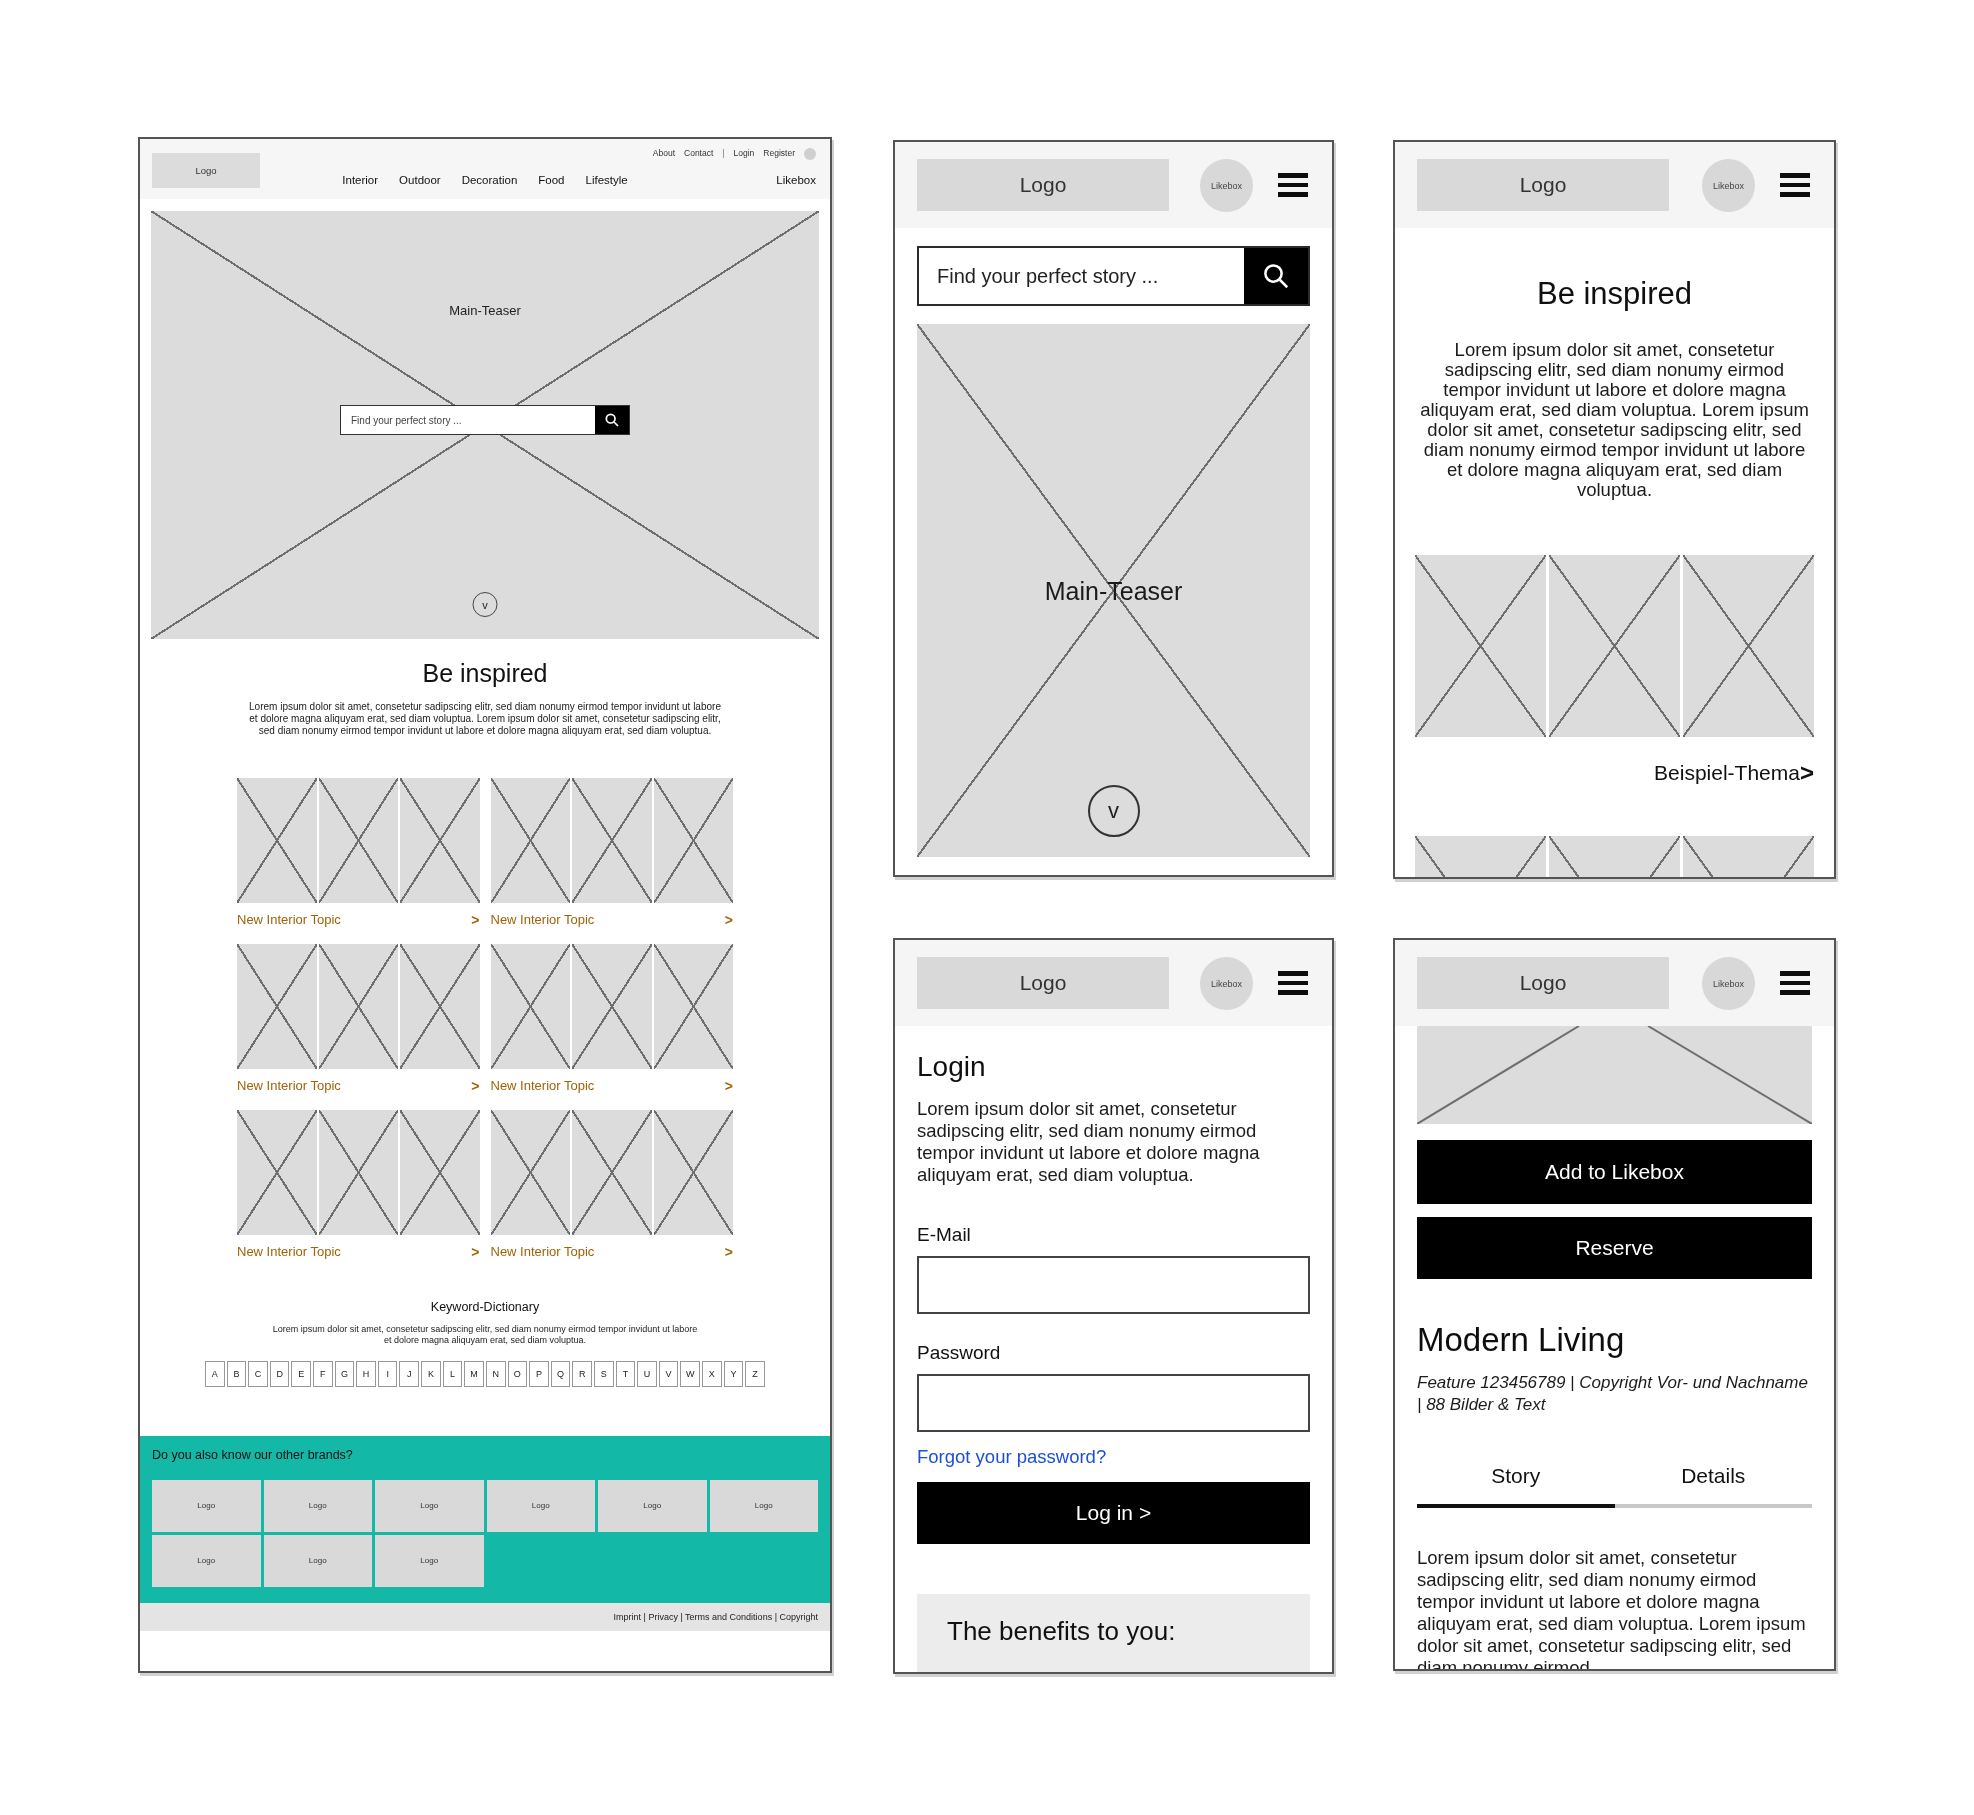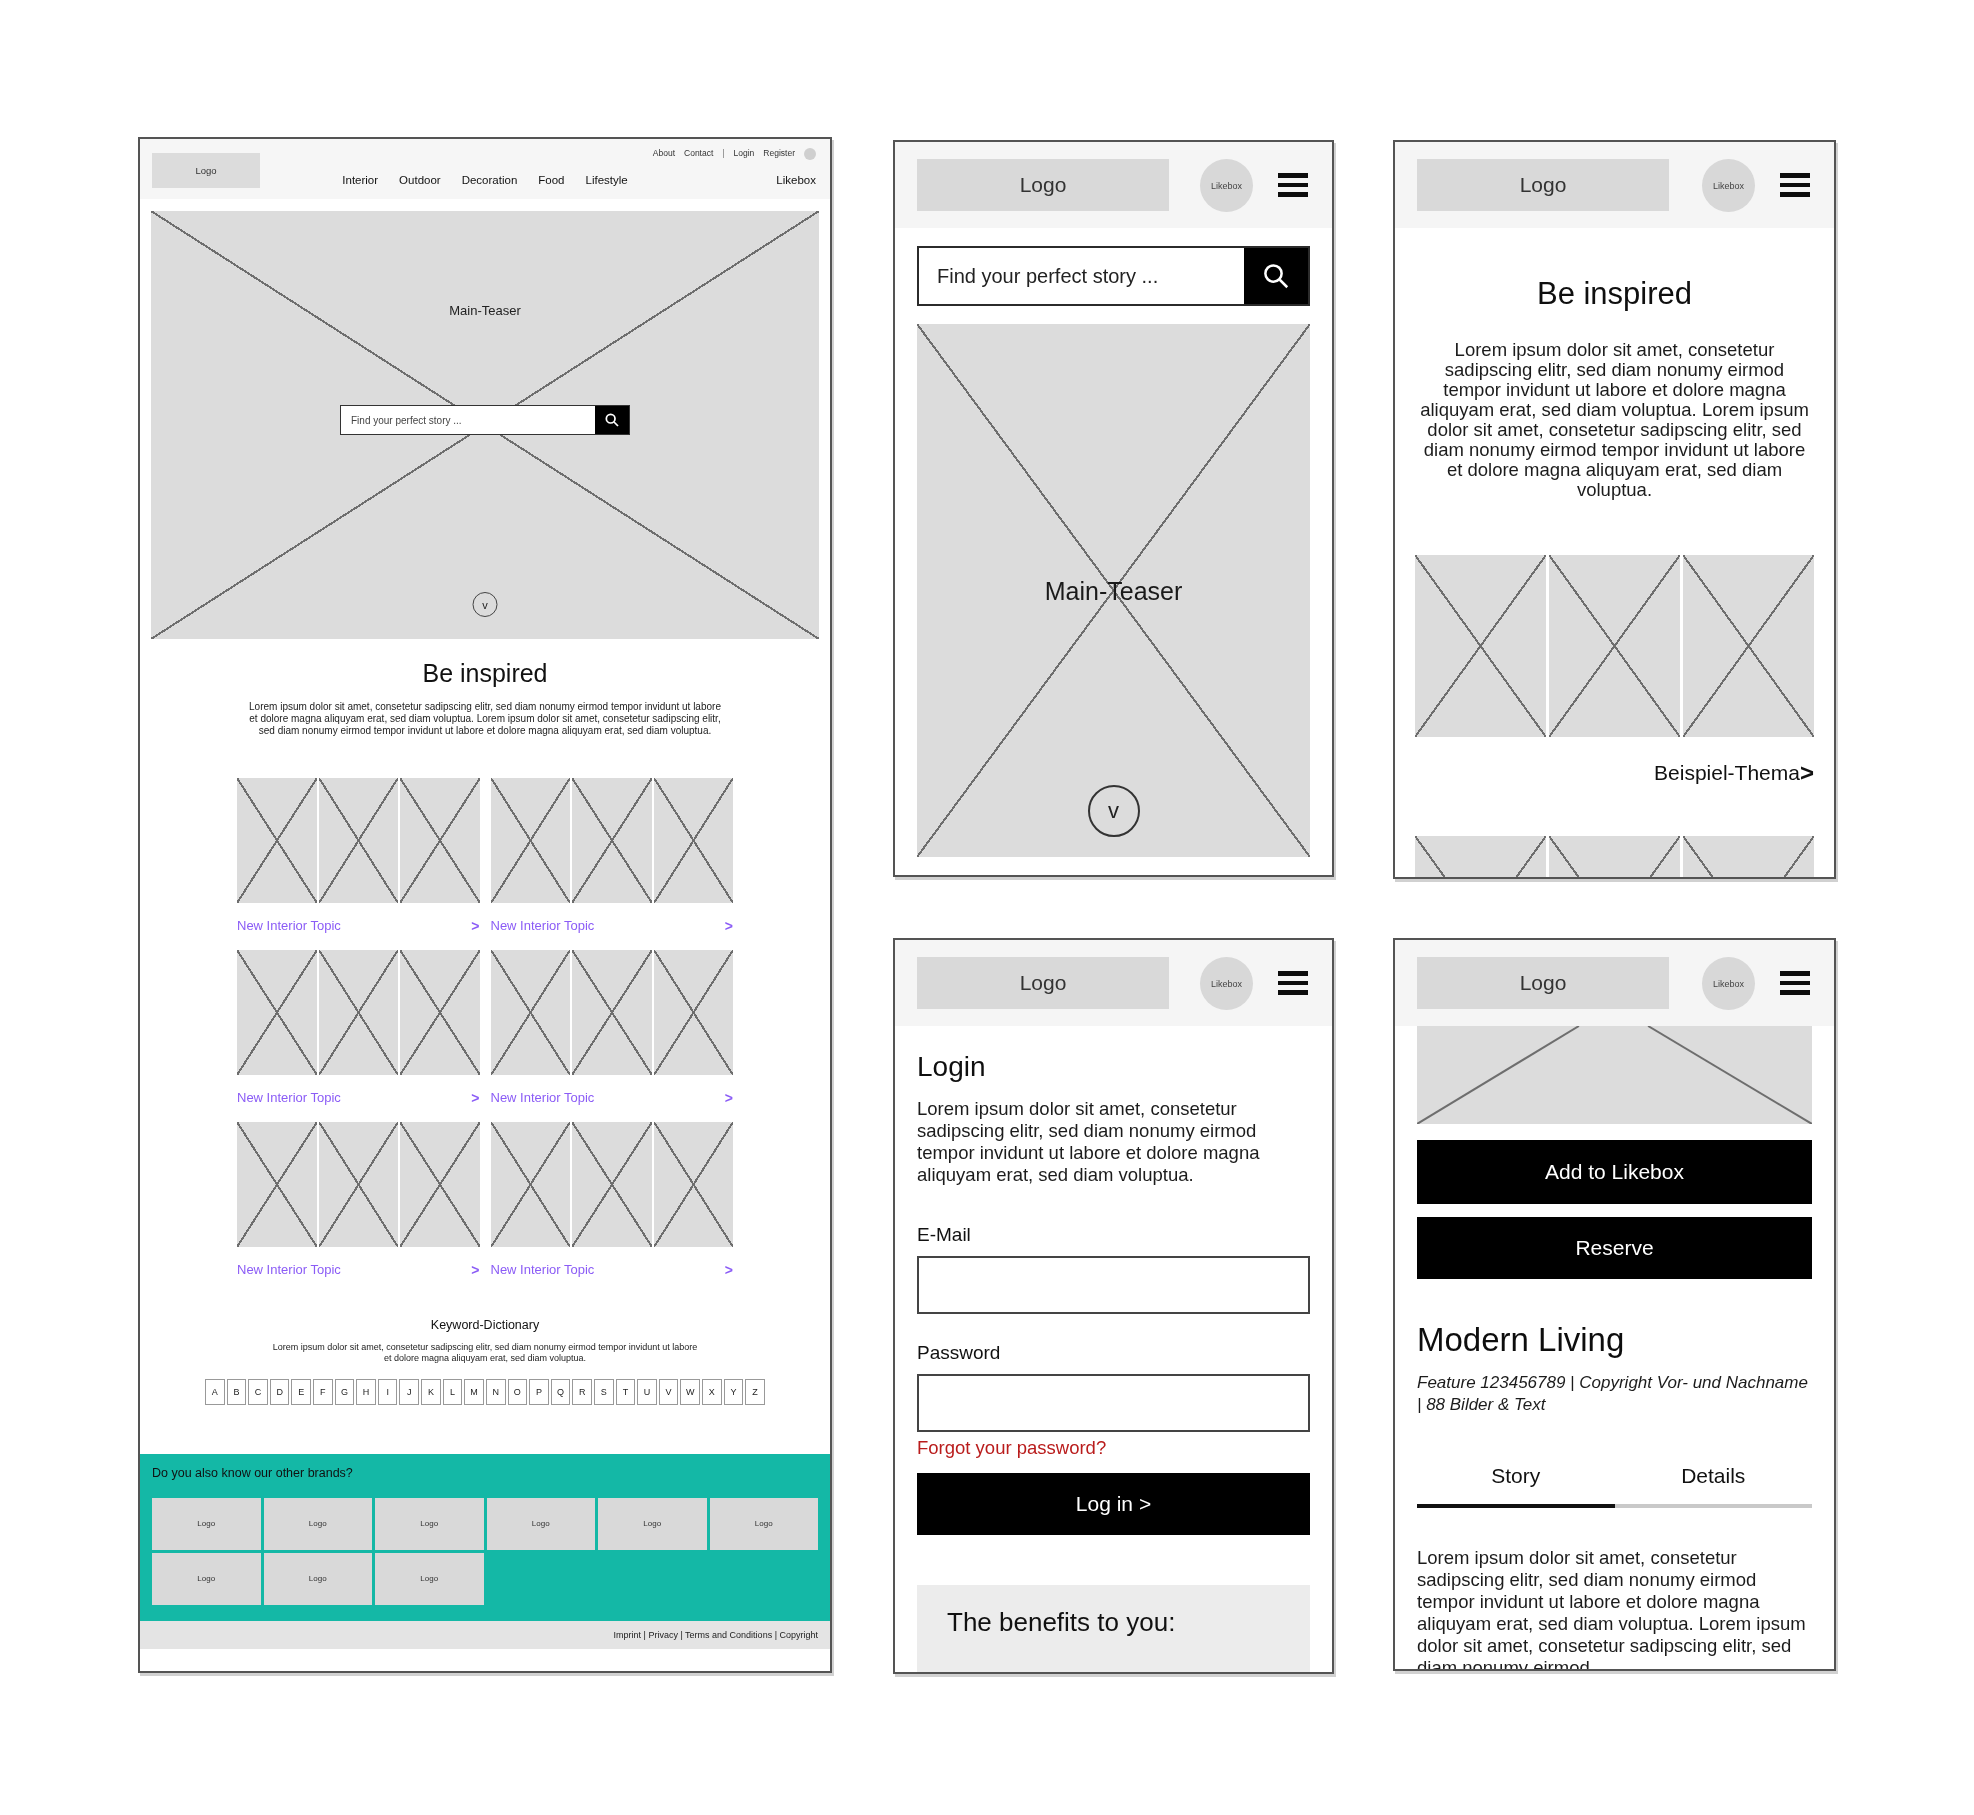--- a/index.html
+++ b/index.html
@@ -43,22 +43,22 @@
                border:1.5px solid #444; border-radius:50%; display:flex; align-items:center; justify-content:center;
                font-size:11px; color:#222; }
 
   .d-inspired { text-align:center; }
   .d-inspired h2 { margin-top:20px; font-size:25px; font-weight:400; color:#111; }
   .d-inspired p { margin:13px auto 0; width:472px; font-size:10px; line-height:12.2px; color:#222; }
 
   .d-grid { width:496px; margin:40px auto 0; display:grid; grid-template-columns:1fr 1fr; column-gap:11px; row-gap:16px; }
   .d-card .imgs { display:flex; gap:2px; }
   .d-card .imgs .xbox { flex:1; height:125px; }
-  .d-card .caption { display:flex; justify-content:space-between; align-items:center; margin-top:15px;
-                     font-size:13px; color:#8b5cf6; }
+  .d-card .caption { display:flex; justify-content:space-between; align-items:center; margin-top:9px;
+                     font-size:13px; color:#a16207; }
   .d-card .caption .arrow { font-size:14px; font-weight:700; }
 
   .d-dict { text-align:center; margin-top:40px; }
   .d-dict h3 { font-size:12.5px; font-weight:400; color:#111; }
   .d-dict p { margin:10px auto 0; width:430px; font-size:9px; line-height:11px; color:#222; }
   .d-letters { width:560px; margin:15px auto 0; display:flex; gap:2px; }
   .d-letters span { flex:1; height:26px; border:1px solid #999; background:#fff; display:flex;
                     align-items:center; justify-content:center; font-size:9px; color:#222; }
 
   .d-brands { margin-top:49px; background:#14b8a6; padding:12px 12px 16px; }
@@ -107,21 +107,21 @@
 
   
   #p-login { left:893px; top:938px; width:441px; height:736px; }
   .ml-body { padding:0 22px; }
   .ml-title { margin-top:24px; font-size:28px; font-weight:400; line-height:34px; color:#0f0f0f; }
   .ml-text { margin-top:14px; font-size:18.5px; line-height:22px; color:#1c1c1c; }
   .ml-label { margin-top:38px; font-size:19px; color:#111; }
   .ml-label.pw { margin-top:28px; }
   .ml-input { margin-top:10px; width:100%; height:58px; border:2px solid #444; background:#fff;
               font-size:19px; padding:0 12px; display:block; }
-  .ml-forgot { margin-top:5px; font-size:18.5px; color:#b91c1c; }
+  .ml-forgot { margin-top:14px; font-size:18.5px; color:#1d4ed8; }
   .ml-submit { margin-top:14px; height:62px; }
   .ml-benefits { margin:50px 22px 0; background:#ececec; padding:22px 0 60px 30px; font-size:26px; color:#111; }
 
   
   #p-detail { left:1393px; top:938px; width:443px; height:733px; }
   .md-body { padding:0 22px; }
   .md-partial { height:98px; background:#dcdcdc; }
   .md-partial svg { width:100%; height:100%; display:block; }
   .md-btn1 { margin-top:16px; height:64px; }
   .md-btn2 { margin-top:13px; height:62px; }

